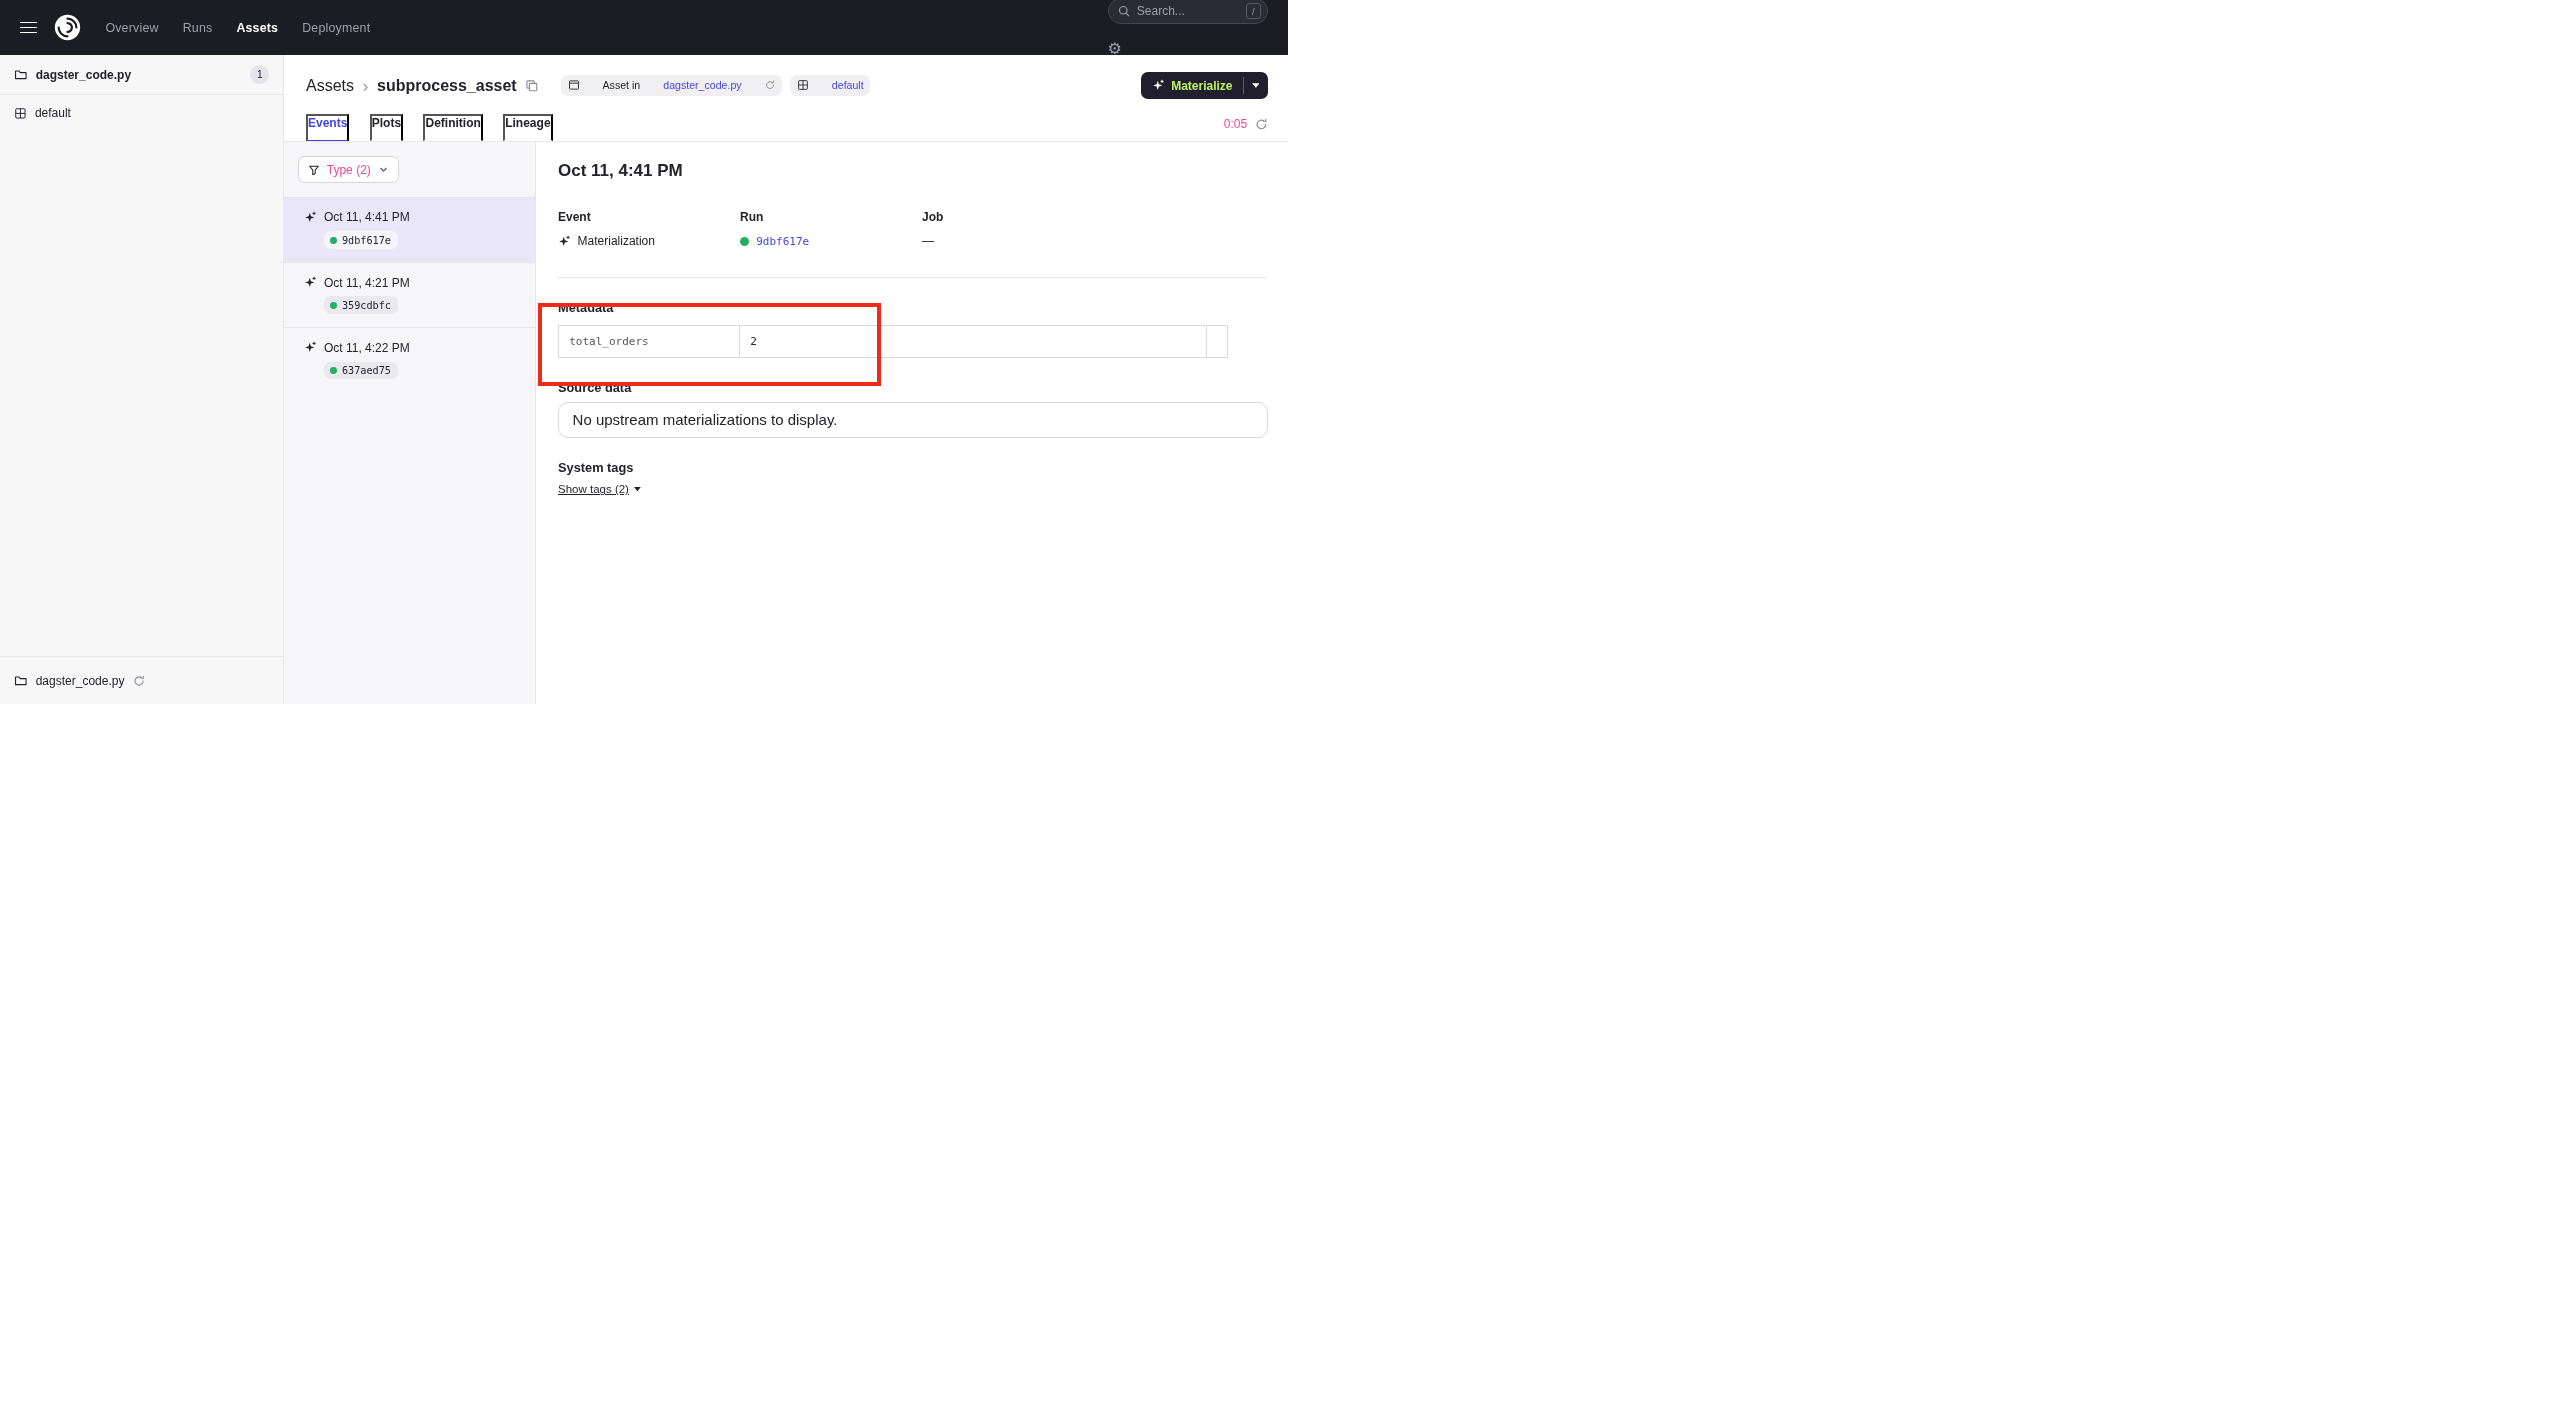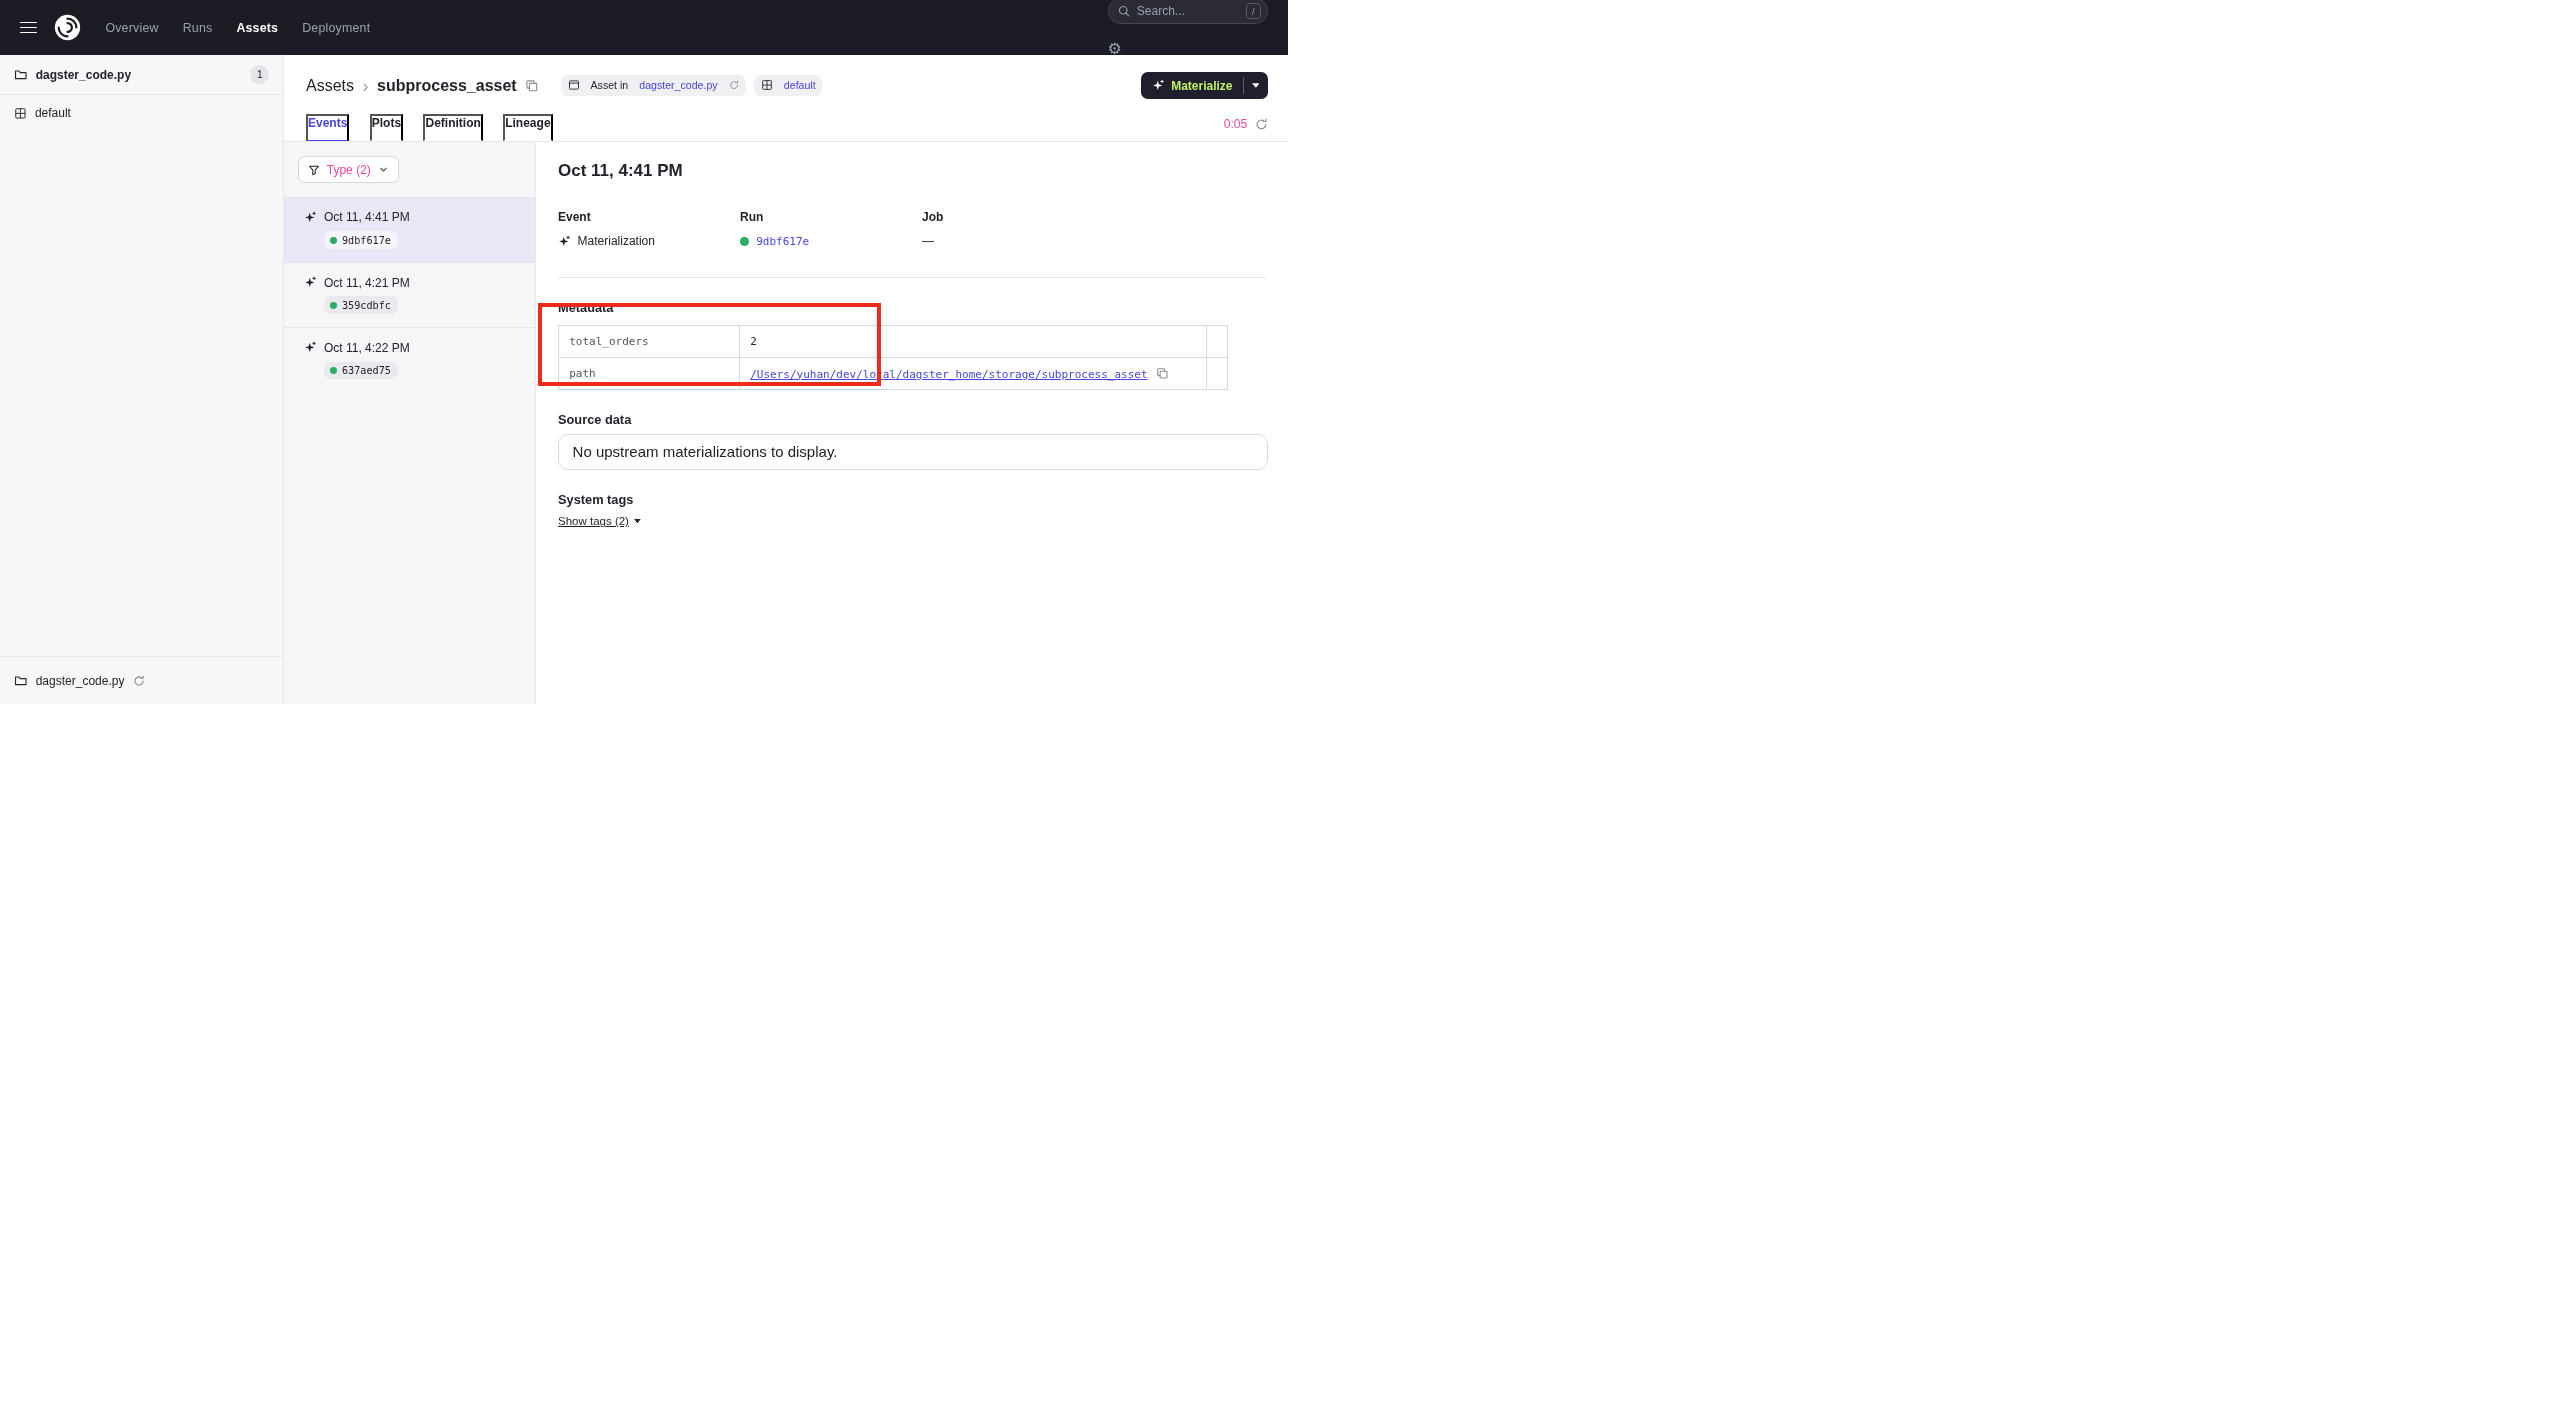--- a/index.html
+++ b/index.html
@@ -37,21 +37,21 @@
 
   
   .main { flex:1; display:flex; flex-direction:column; min-width:0; background:#fff; }
   .page-header { padding:17px 20.4px 0 22px; border-bottom:0.9px solid #e7e7ea; }
   .breadcrumb-row { display:flex; align-items:center; }
   .breadcrumb { display:flex; align-items:center; gap:8.5px; font-size:16px; }
   .bc-sep { color:#a0a0a8; font-size:18px; line-height:1; }
   .bc-current { font-weight:700; }
   .copy-btn { margin-left:8.5px; color:#8a8a94; background:none; border:none; display:flex; }
   .chips { display:flex; gap:8.5px; margin-left:22px; }
-  .chip { height:20.4px; background:#f0f0f3; border-radius:6.8px; display:flex; align-items:center; gap:11px; padding:0 6.8px; font-size:10.6px; white-space:nowrap; }
+  .chip { height:20.4px; background:#f0f0f3; border-radius:6.8px; display:flex; align-items:center; gap:23px; padding:0 6.8px; font-size:10.6px; white-space:nowrap; }
   .chip .link { color:#4645dd; }
   .chip .icon { color:#23232b; }
   .chip-refresh { color:#8a8a94; display:flex; }
   .materialize { margin-left:auto; height:27px; background:#211e2d; border-radius:6.8px; display:flex; align-items:stretch; color:#fff; overflow:hidden; }
   .materialize .main-part { display:flex; align-items:center; gap:6.8px; padding:0 10.2px; font-size:12px; font-weight:700; background:none; border:none; color:#bef264; font-family:inherit; }
   .materialize .split { width:0.9px; background:rgba(255,255,255,.28); margin:5.1px 0; }
   .materialize .caret-part { width:24px; display:flex; align-items:center; justify-content:center; background:none; border:none; color:#fff; }
 
   .tabs-row { display:flex; align-items:flex-end; margin-top:15.3px; }
   .tabs { display:flex; gap:20.4px; }
@@ -355,32 +355,20 @@
           <hr class="hr" data-interactable="false">
 
           <h3 class="section-heading" data-interactable="false">Metadata</h3>
           <table class="meta-table" data-interactable="false">
             <tbody>
               <tr data-interactable="false">
                 <td class="k" data-interactable="false">total_orders</td>
                 <td class="val-cell" data-interactable="false">2</td>
                 <td class="spacer-col" data-interactable="false"></td>
               </tr>
-              <tr data-interactable="false">
-                <td class="k" data-interactable="false">path</td>
-                <td class="val-cell" data-interactable="false">
-                  <a class="path-link" data-interactable="true">/Users/yuhan/dev/local/dagster_home/storage/subprocess_asset</a><button class="copy-btn" data-interactable="true" style="color:#8a8a94">
-                      <svg viewBox="0 0 16 16" width="12.8" height="12.8" fill="none" stroke="currentColor" stroke-width="1.3">
-                        <rect x="5.2" y="5.2" width="8.6" height="8.6" rx="1"></rect>
-                        <path d="M10.8 5.2V3.2a1 1 0 0 0-1-1H3.2a1 1 0 0 0-1 1v6.6a1 1 0 0 0 1 1h2"></path>
-                      </svg>
-                    </button>
-                </td>
-                <td class="spacer-col" data-interactable="false"></td>
-              </tr>
             </tbody>
           </table>
 
           <h3 class="section-heading" data-interactable="false">Source data</h3>
           <div class="empty-box" data-interactable="false">No upstream materializations to display.</div>
 
           <h3 class="section-heading" data-interactable="false">System tags</h3>
           <button class="show-tags" data-interactable="true">
             <span data-interactable="false">Show tags (2)</span>
             <span class="caret" data-interactable="false">

